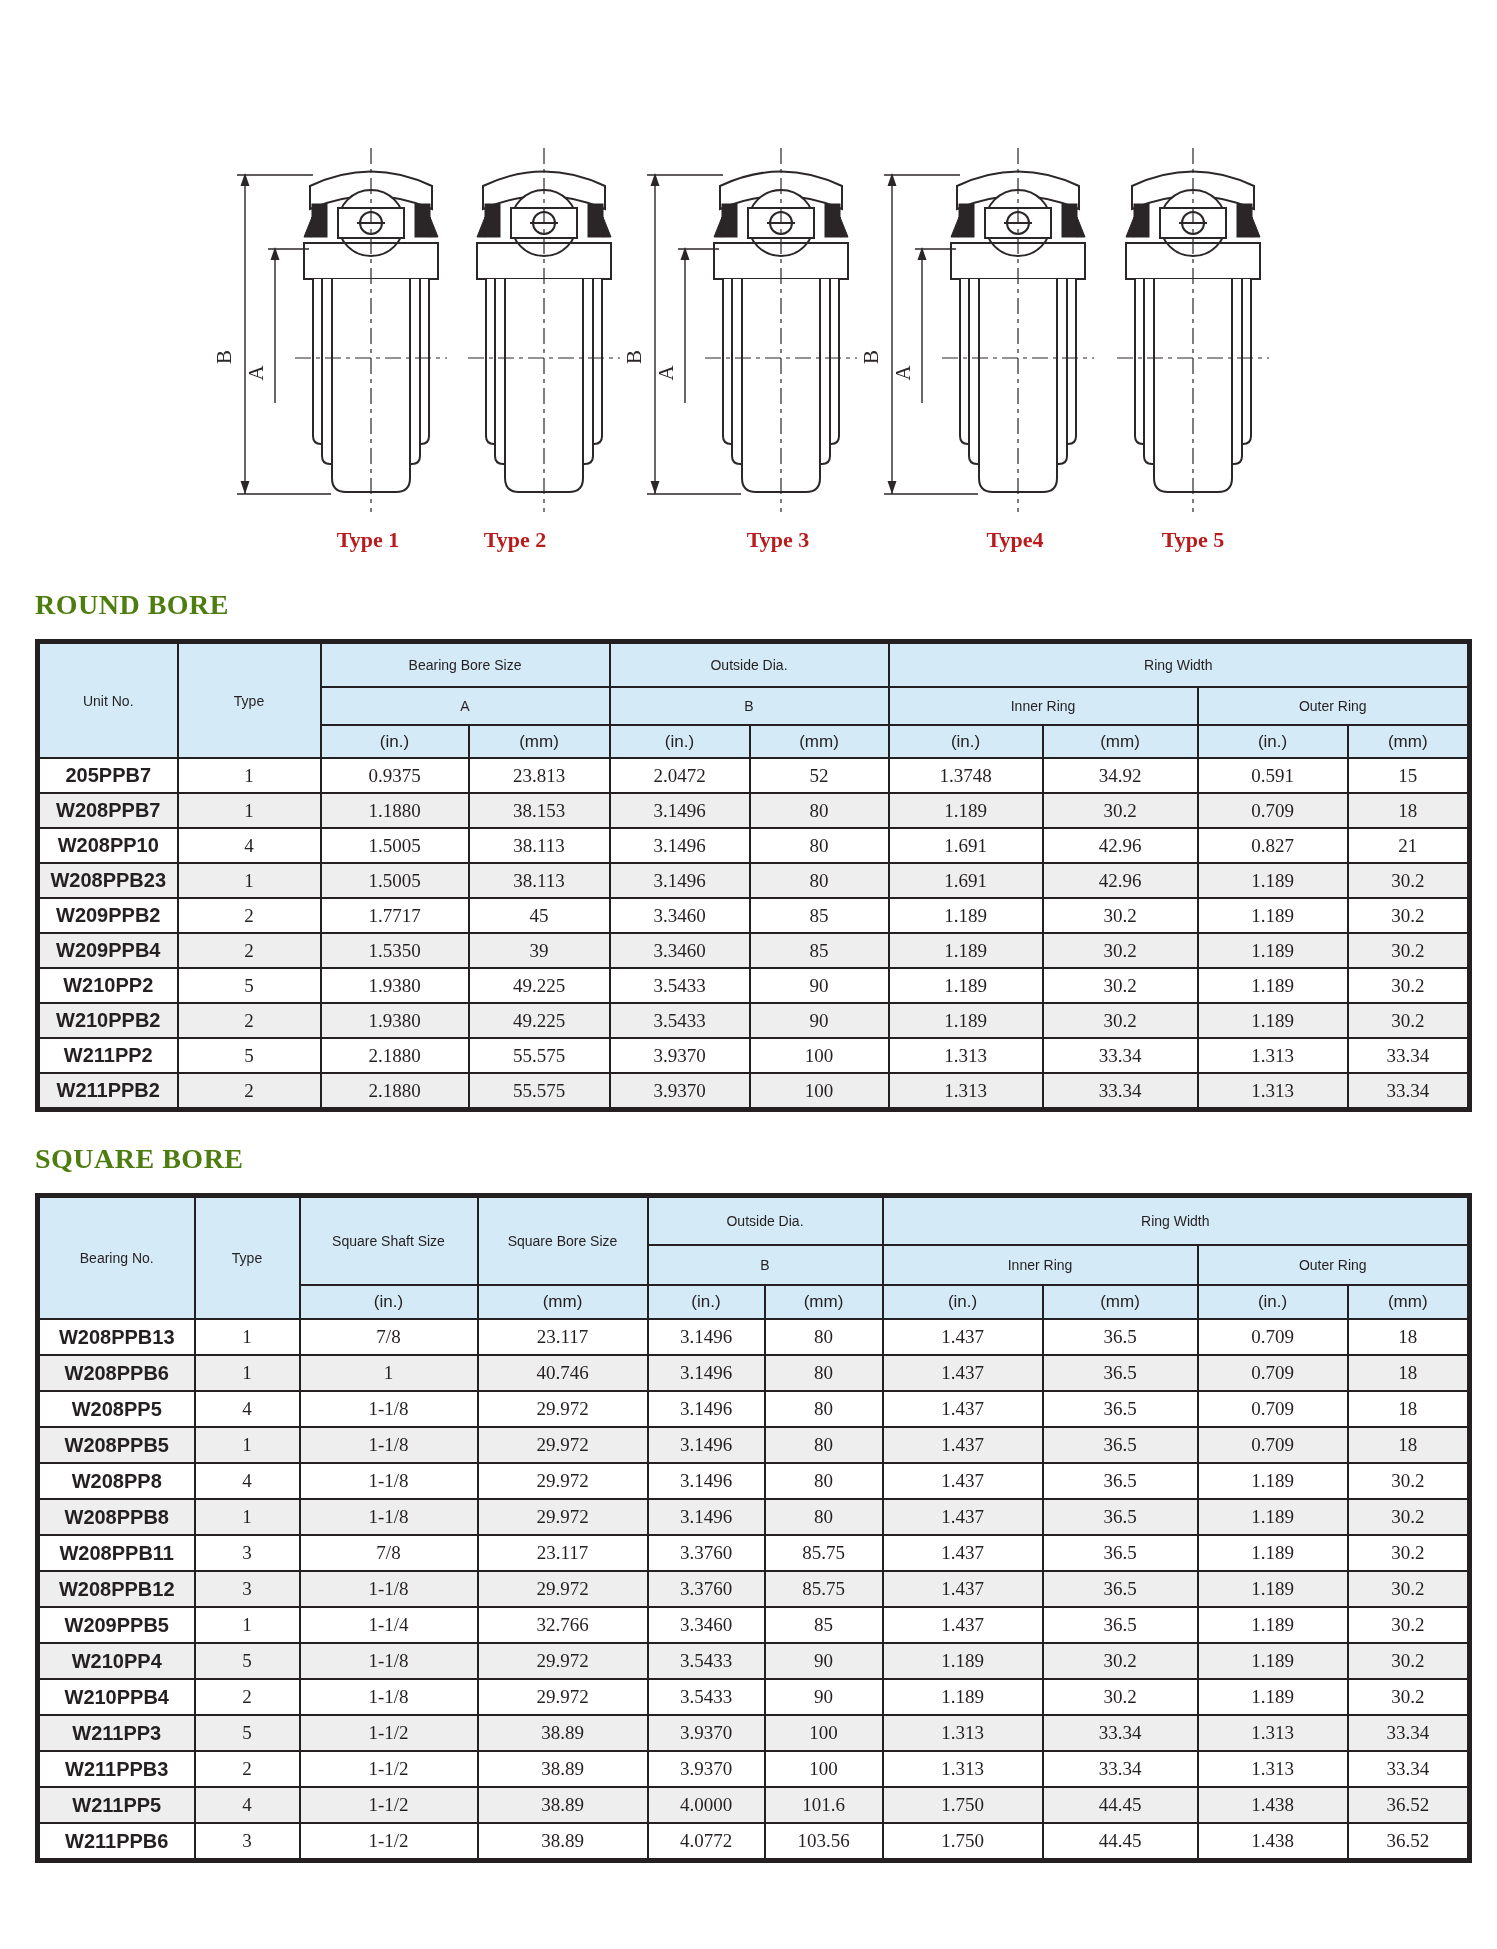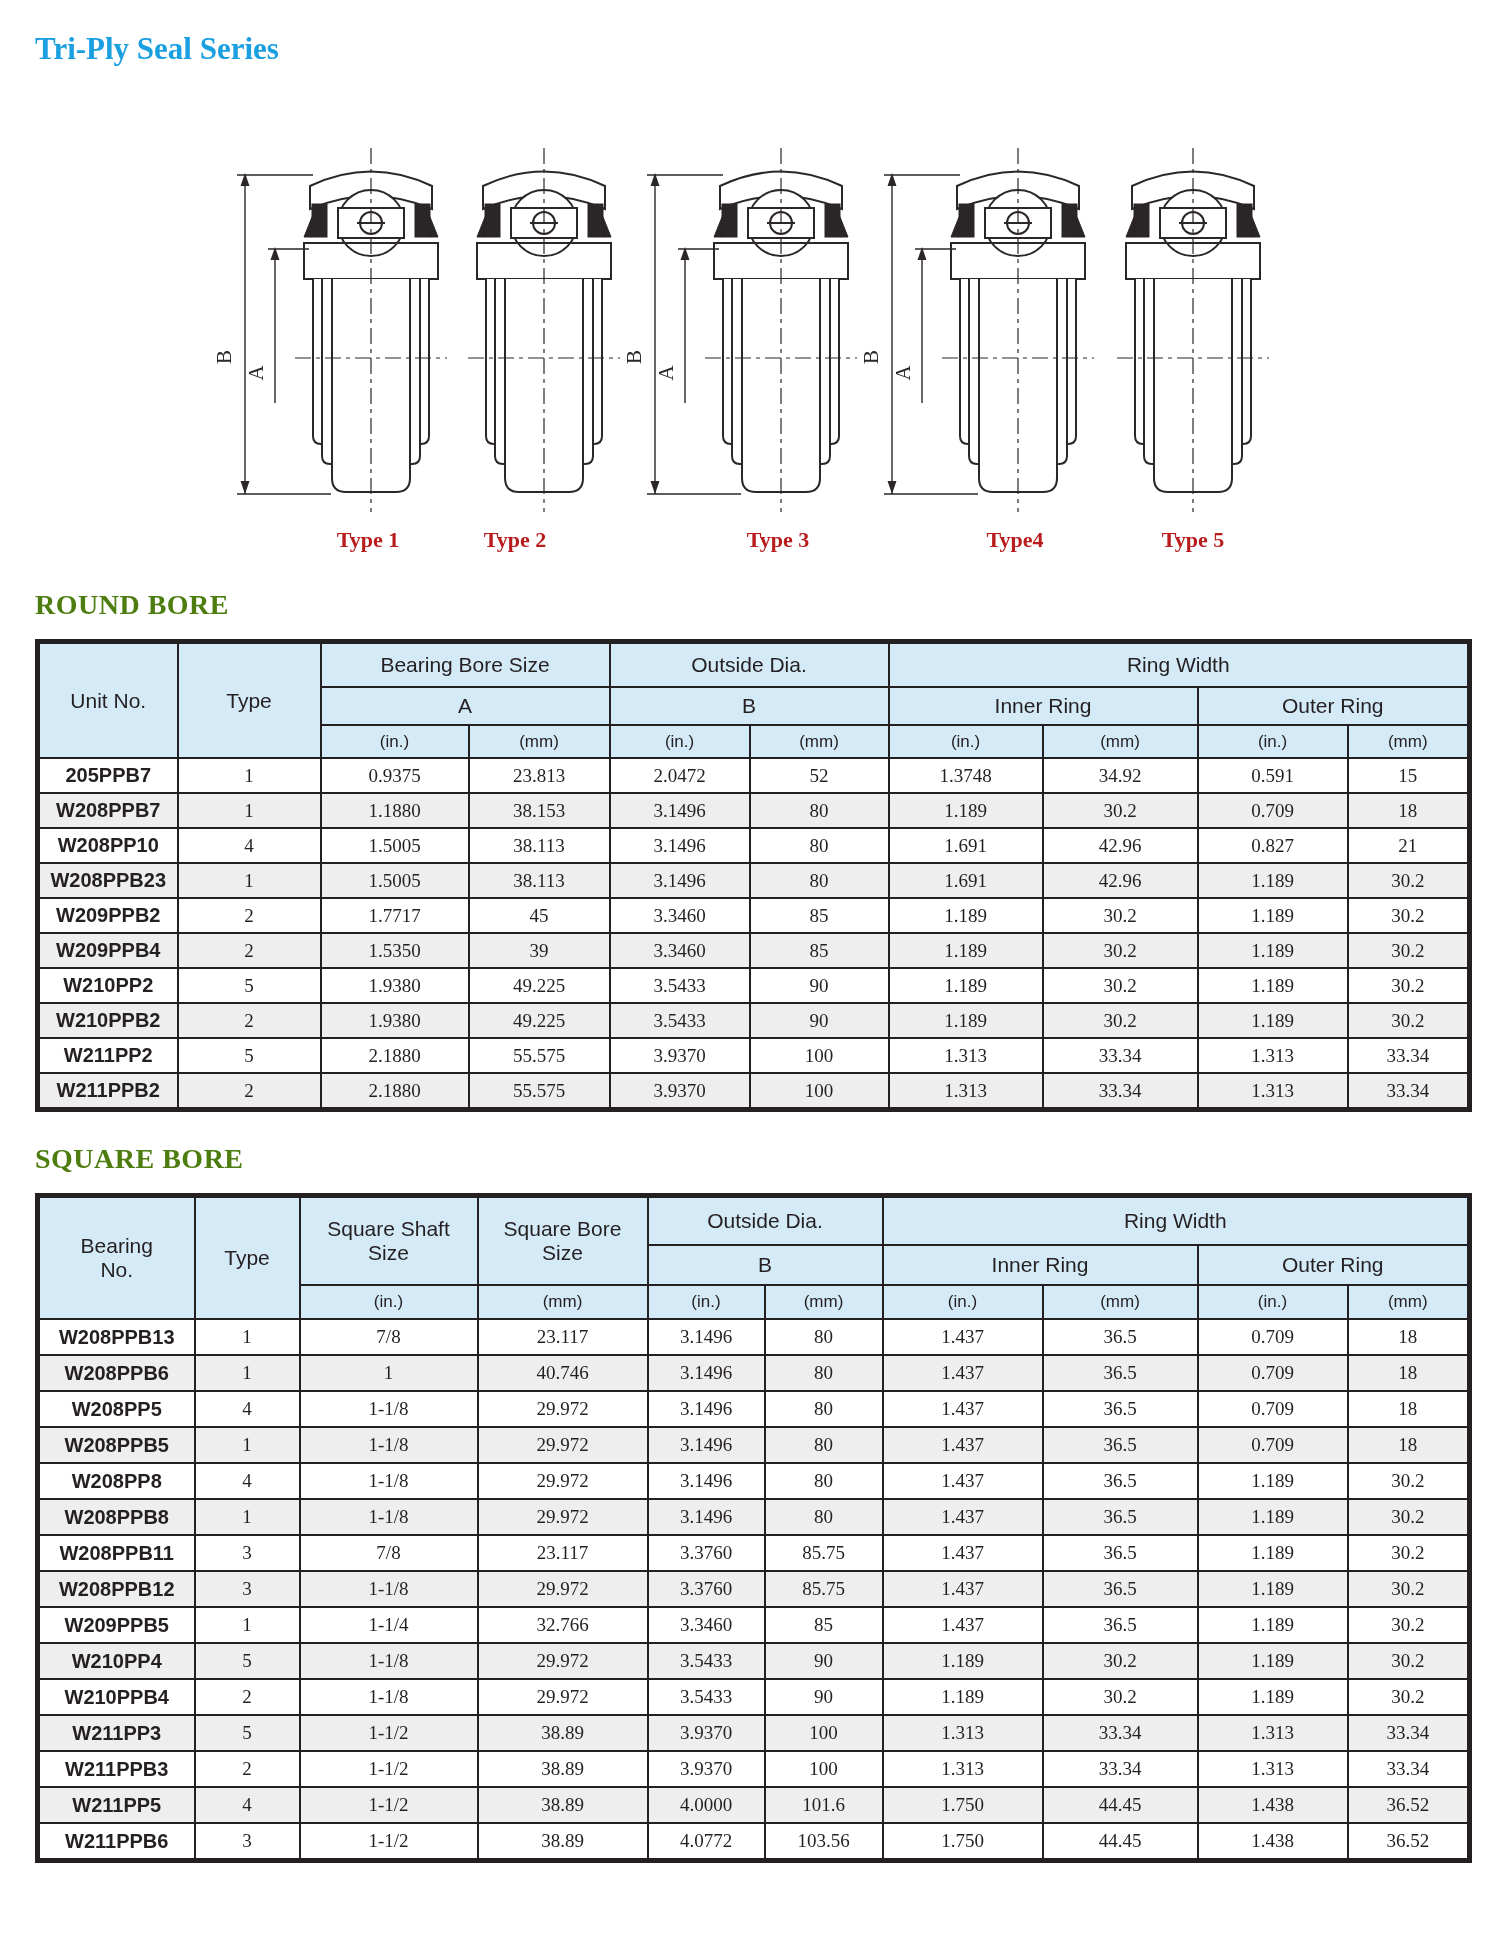--- a/index.html
+++ b/index.html
@@ -28,42 +28,41 @@
   
   .section-heading{position:absolute;left:35px;font-family:"Liberation Serif",serif;
                    font-weight:600;font-size:28px;letter-spacing:.5px;color:#4d7c0f;}
 
   
   table.spec{position:absolute;left:35px;border-collapse:collapse;table-layout:fixed;
              width:1432px;background:#fff;}
   table.spec{border:5px solid #242021;}
   table.spec th,table.spec td{border:2px solid #242021;text-align:center;vertical-align:middle;
              overflow:hidden;padding:0 2px;}
-  table.spec th{background:#d4eaf7;font-weight:400;font-size:21px;font-family:"Liberation Sans",sans-serif;}
+  table.spec th{background:#d4eaf7;font-weight:400;font-size:14px;font-family:"Liberation Sans",sans-serif;}
   table.spec th.unit-row{font-size:17px;}
   table.spec td{font-family:"Liberation Serif",serif;font-size:19px;}
   table.spec td.unit{font-family:"Liberation Sans",sans-serif;font-weight:700;font-size:20px;}
   table.spec tr.alt td{background:#eeeeee;}
   #round-table tbody td{height:33px;}
   #square-table tbody td{height:34px;}
   #round-table thead tr.r1 th{height:42px;}
   #round-table thead tr.r2 th{height:36px;}
   #round-table thead tr.r3 th{height:31px;}
   #square-table thead tr.r1 th{height:46px;}
   #square-table thead tr.r2 th{height:38px;}
   #square-table thead tr.r3 th{height:32px;}
   .narrow{max-width:82px;margin:0 auto;line-height:1.15;}
 </style>
 </head>
 <body>
 
 <div id="page">
 
   <div class="title">
-    <div>Tri-Ply Seal Series</div>
   </div>
 
   <svg width="0" height="0" style="position:absolute" aria-hidden="true">
     <defs>
       <pattern id="hatch" patternUnits="userSpaceOnUse" width="9" height="9" patternTransform="rotate(-45)">
         <rect width="9" height="9" fill="#ffffff"></rect>
         <line x1="0" y1="0" x2="0" y2="9" stroke="#2b2627" stroke-width="2.4"></line>
       </pattern>
 
       <g id="brg">

